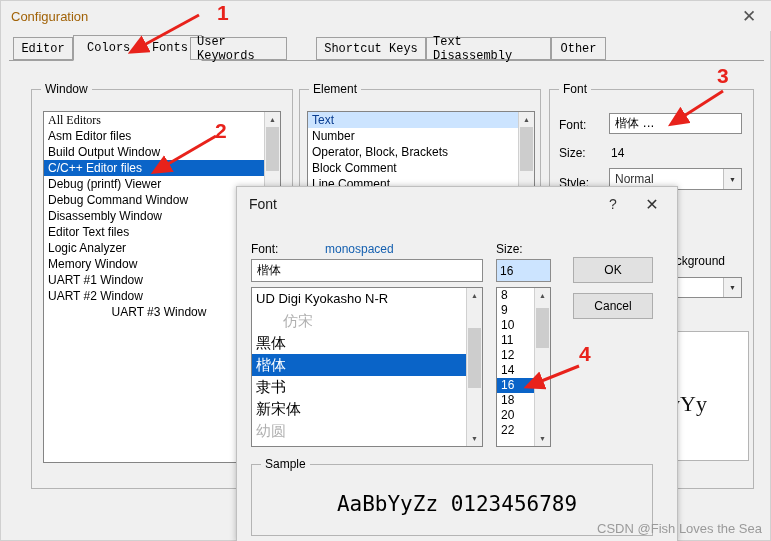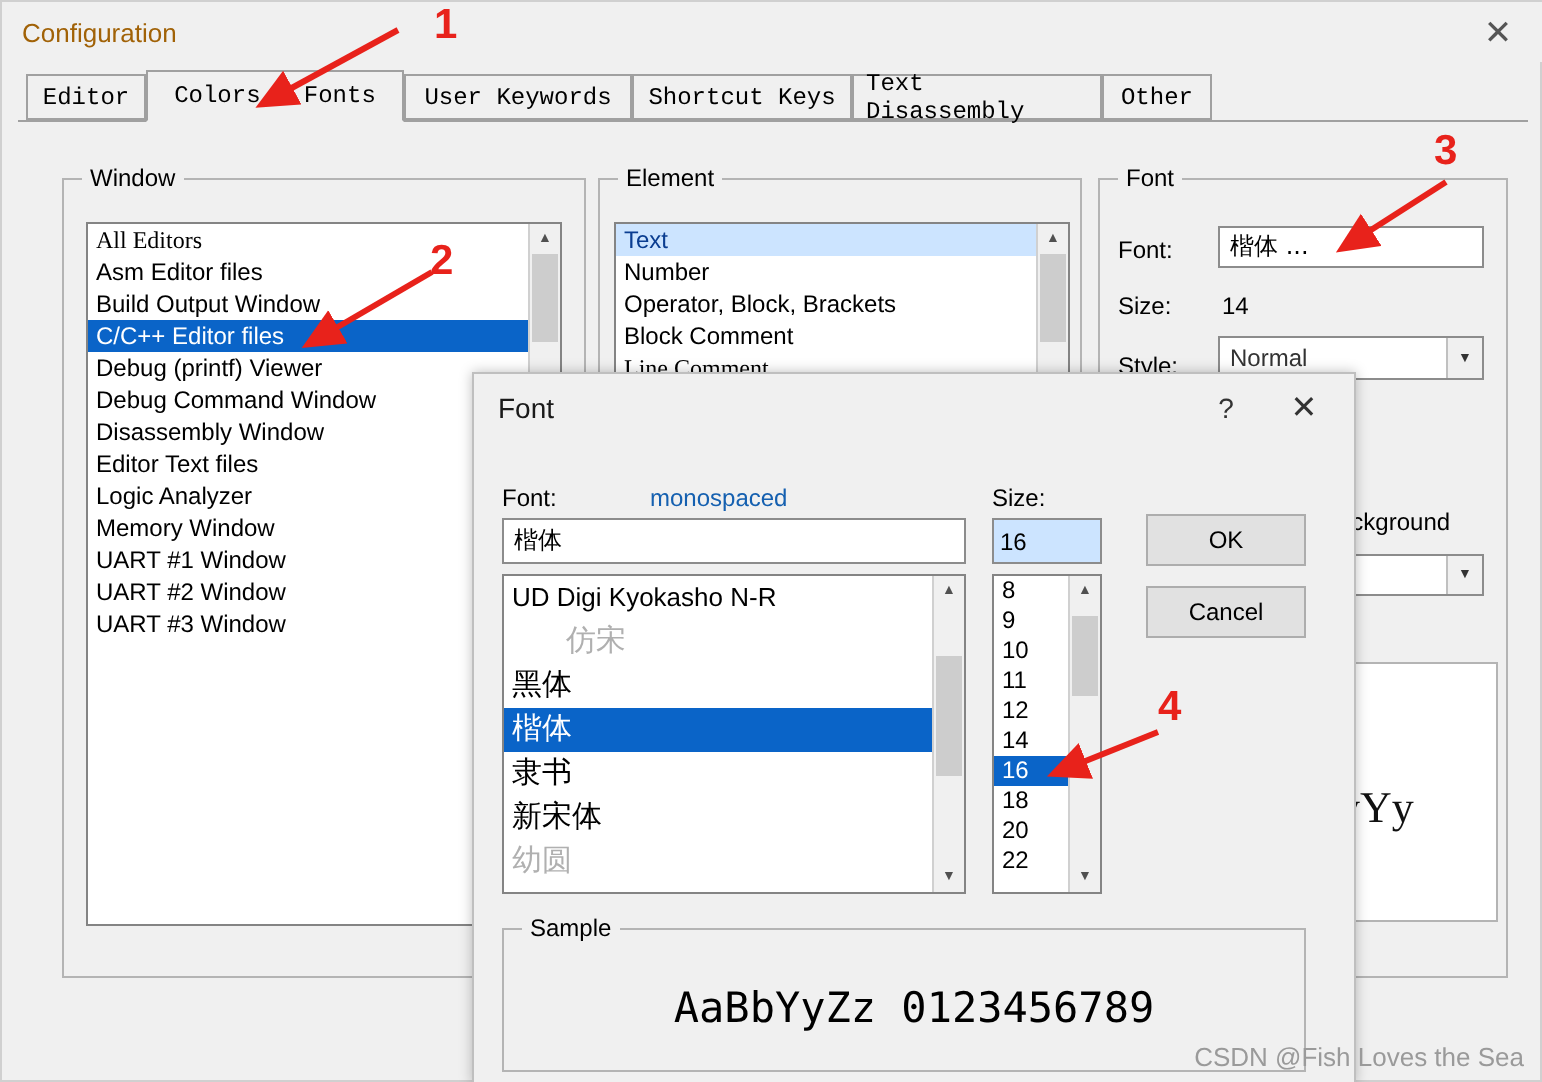--- a/index.html
+++ b/index.html
@@ -170,21 +170,21 @@
 
   <div class="titlebar">
     <span class="title">Configuration</span>
     <div class="closebtn">✕</div>
   </div>
 
   <div class="tabstrip">
     <div class="underline"></div>
     <div class="tab" style="left:4px;width:60px;">Editor</div>
     <div class="tab active" style="left:64px;width:129px;">Colors &amp; Fonts</div>
-    <div class="tab" style="left:193px;width:114px;">User Keywords</div>
+    <div class="tab" style="left:181px;width:97px;">User Keywords</div>
     <div class="tab" style="left:307px;width:110px;">Shortcut Keys</div>
     <div class="tab" style="left:417px;width:125px;">Text Disassembly</div>
     <div class="tab" style="left:542px;width:55px;">Other</div>
   </div>
 
   <div class="group" style="left:30px;top:88px;width:262px;height:400px;">
     <span class="glabel">Window</span>
   </div>
   <div class="listbox" style="left:42px;top:110px;width:238px;height:352px;">
     <div class="item" style="width:222px;font-family:Liberation Serif, serif;">All Editors</div>
@@ -192,37 +192,37 @@
     <div class="item" style="width:222px;">Build Output Window</div>
     <div class="item sel-blue" style="width:222px;">C/C++ Editor files</div>
     <div class="item" style="width:222px;">Debug (printf) Viewer</div>
     <div class="item" style="width:222px;">Debug Command Window</div>
     <div class="item" style="width:222px;">Disassembly Window</div>
     <div class="item" style="width:222px;">Editor Text files</div>
     <div class="item" style="width:222px;">Logic Analyzer</div>
     <div class="item" style="width:222px;">Memory Window</div>
     <div class="item" style="width:222px;">UART #1 Window</div>
     <div class="item" style="width:222px;">UART #2 Window</div>
-    <div class="item" style="width:222px;">UART #3 Window</div>
+    <div class="item" style="width:222px;text-align:center;">UART #3 Window</div>
     <div class="scroll">
       <div class="arrow up">▲</div>
       <div class="thumb" style="top:15px;height:44px;"></div>
       <div class="arrow down">▼</div>
     </div>
   </div>
 
   <div class="group" style="left:298px;top:88px;width:242px;height:400px;">
     <span class="glabel">Element</span>
   </div>
   <div class="listbox" style="left:306px;top:110px;width:228px;height:352px;">
     <div class="item sel-lblue" style="width:212px;color:#0a3d91;">Text</div>
     <div class="item" style="width:212px;">Number</div>
     <div class="item" style="width:212px;">Operator, Block, Brackets</div>
     <div class="item" style="width:212px;">Block Comment</div>
-    <div class="item" style="width:212px;font-family:Liberation Serif, serif;">Line Comment</div>
+    <div class="item" style="width:212px;">Line Comment</div>
     <div class="scroll">
       <div class="arrow up">▲</div>
       <div class="thumb" style="top:15px;height:44px;"></div>
       <div class="arrow down">▼</div>
     </div>
   </div>
 
   <div class="group" style="left:548px;top:88px;width:205px;height:400px;">
     <span class="glabel">Font</span>
   </div>

